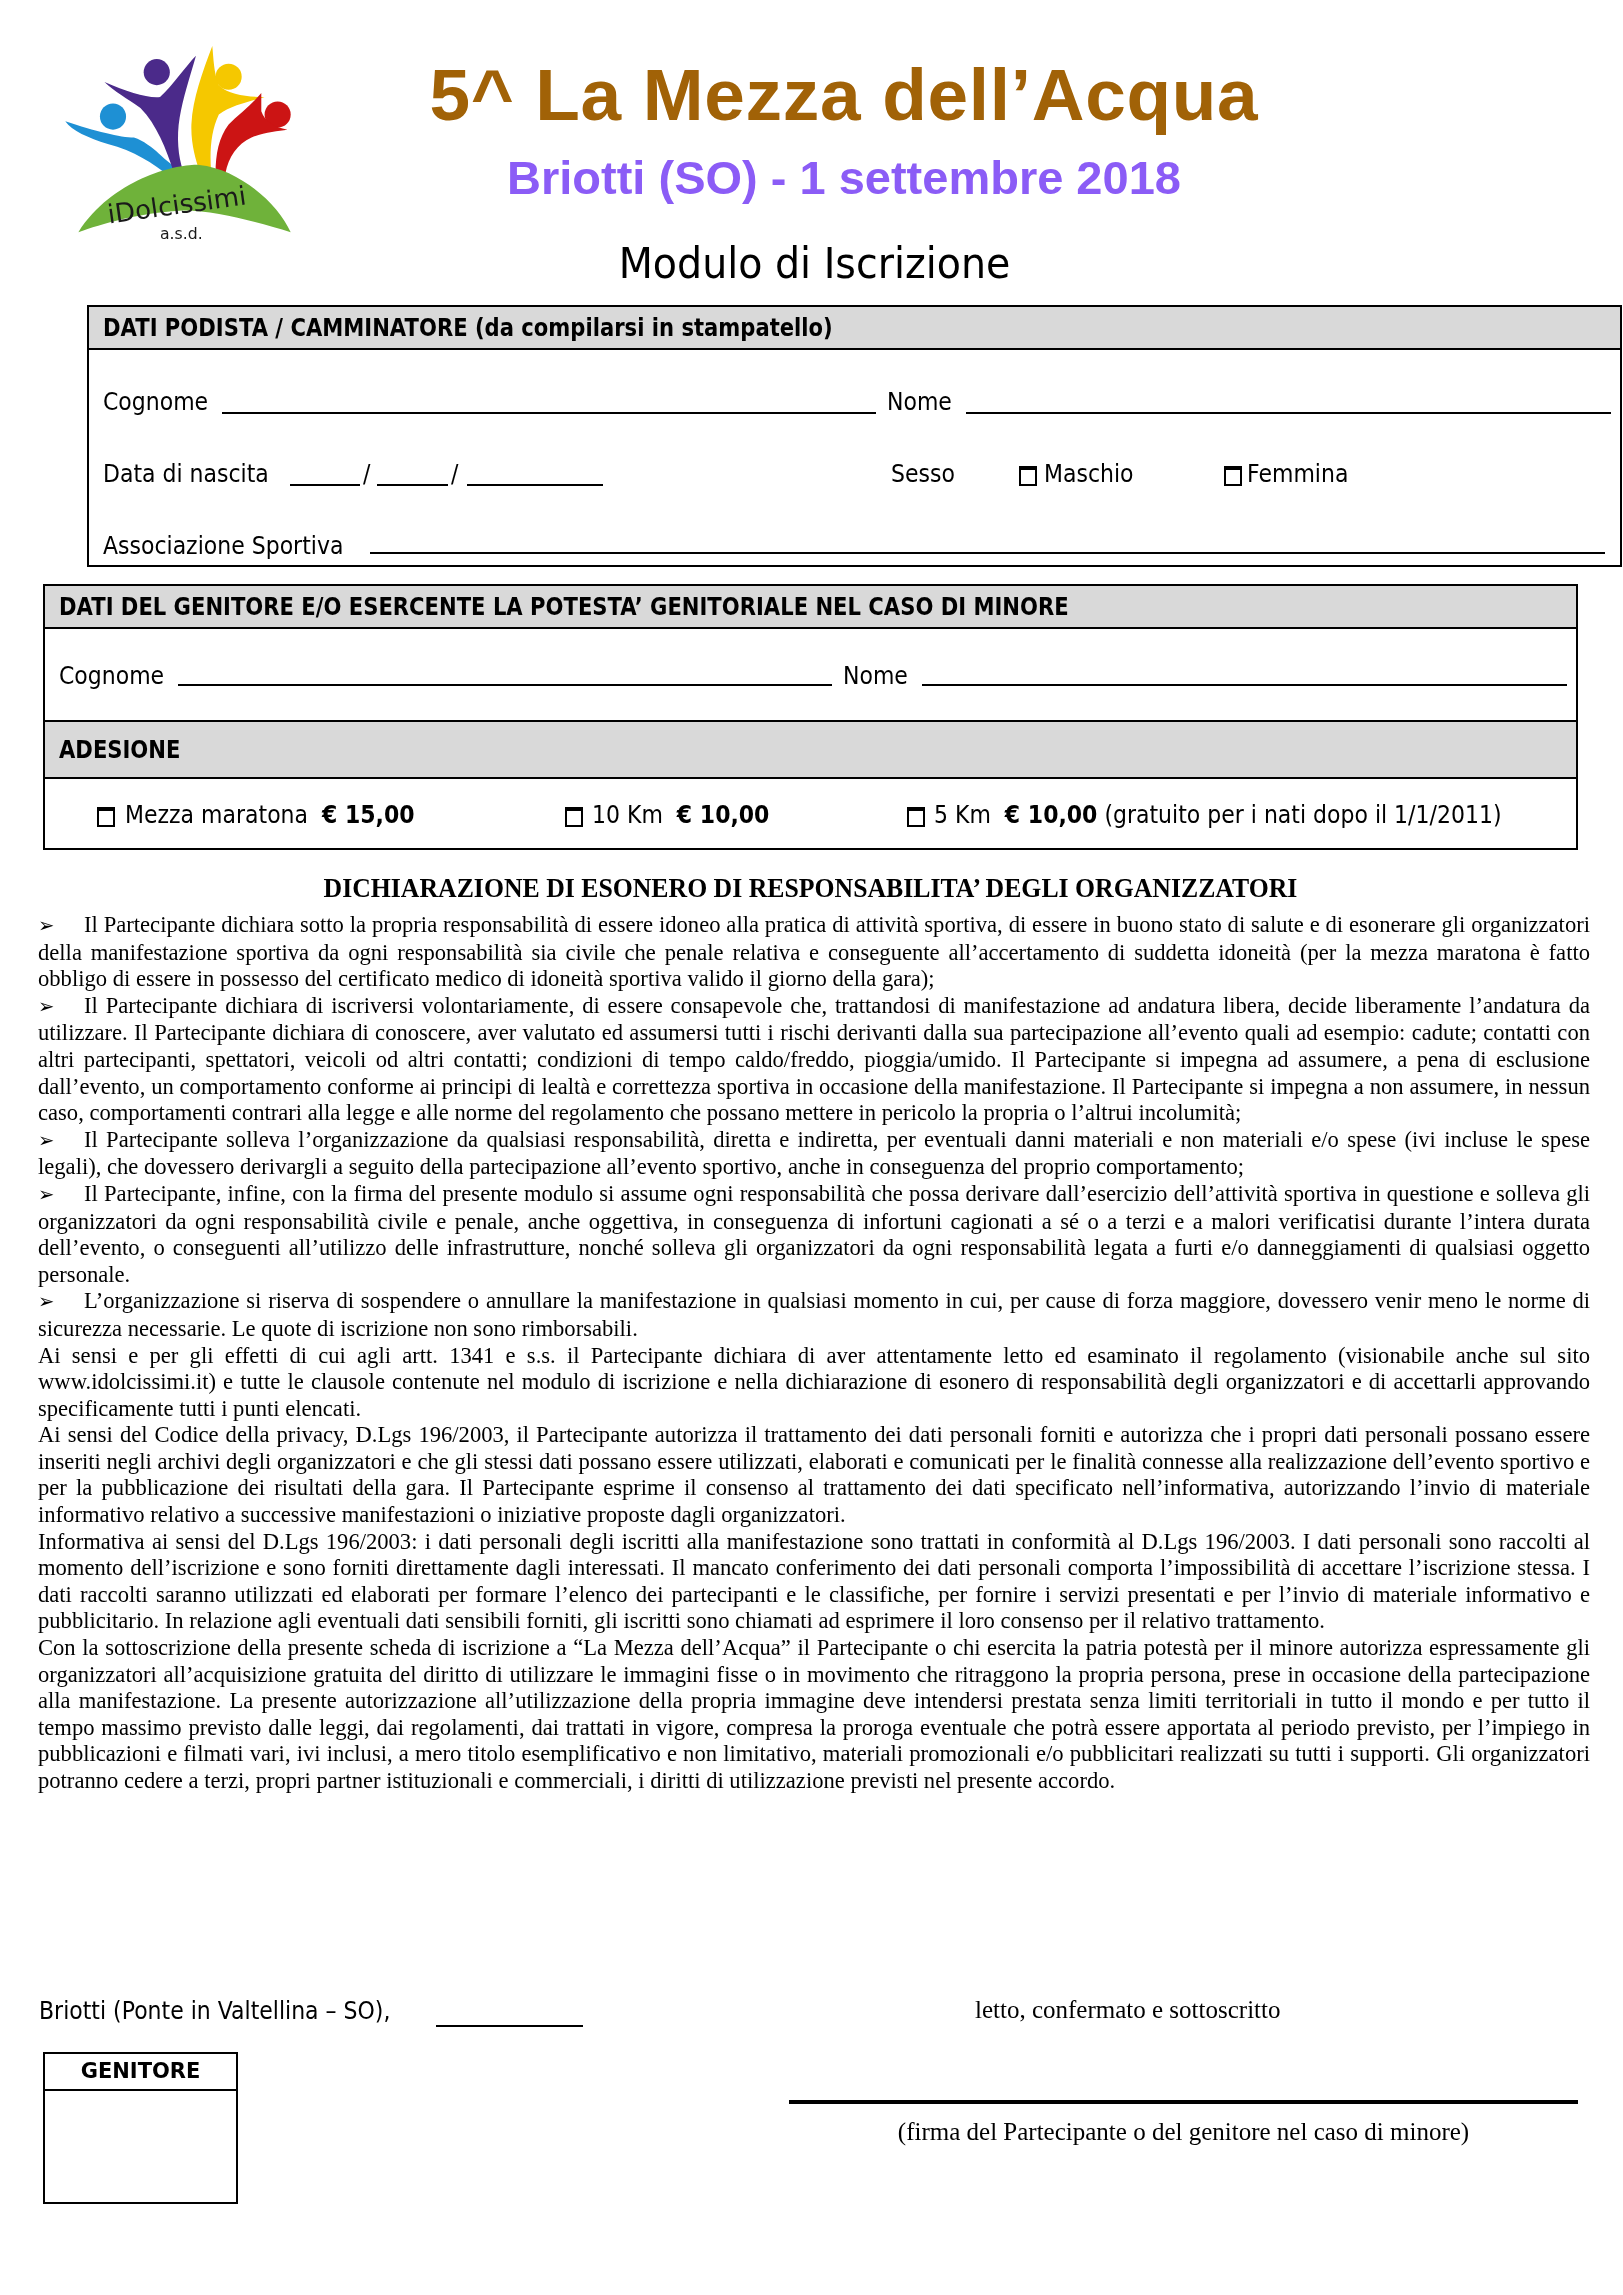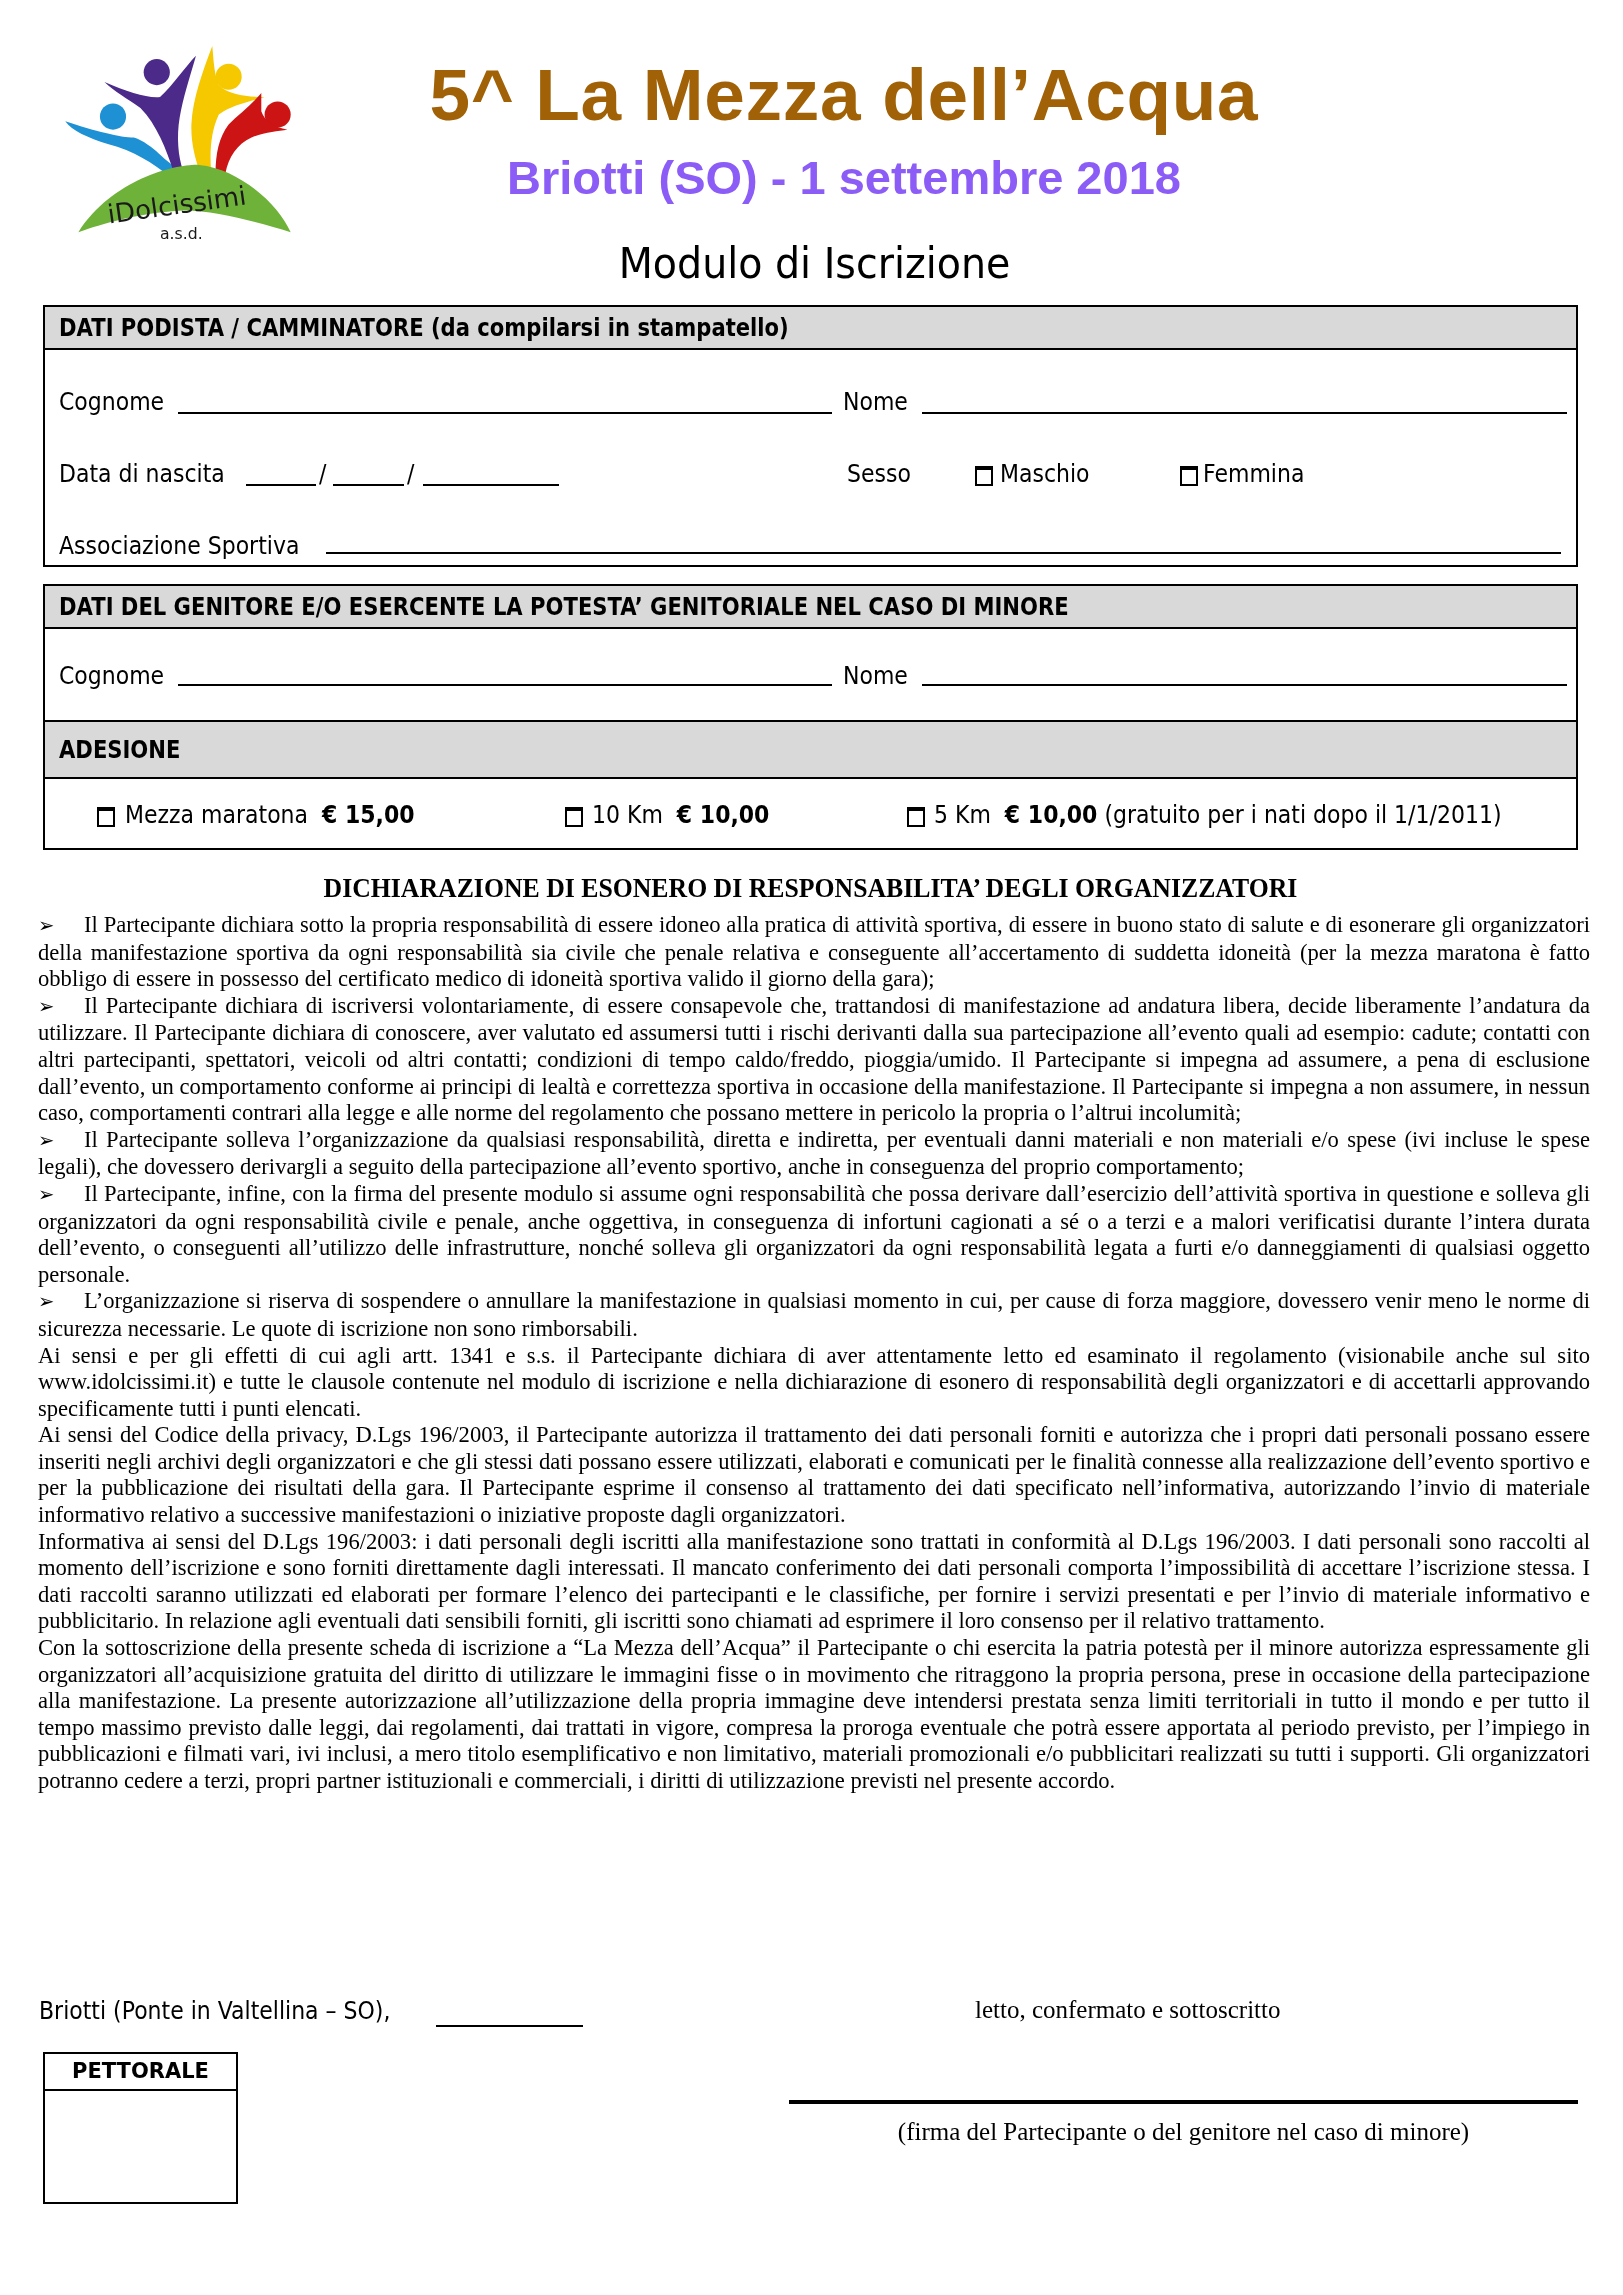--- a/index.html
+++ b/index.html
@@ -11,21 +11,21 @@
 
   
   .title-main { left: 340px; top: 58px; width: 1008px; text-align: center; font-family: "Liberation Sans", sans-serif; font-weight: bold; font-size: 73px; color: #a16207; letter-spacing: 0.7px; line-height: 1; }
   .title-sub { left: 340px; top: 154px; width: 1008px; text-align: center; font-family: "Liberation Sans", sans-serif; font-weight: bold; font-size: 47px; color: #8b5cf6; line-height: 1; }
   .form-title { left: 340px; top: 242px; width: 949px; text-align: center; font-family: "DejaVu Sans", sans-serif; font-size: 43px; line-height: 1; transform: scaleX(0.92); }
 
   
   .box { position: absolute; left: 43px; width: 1535px; border: 2.6px solid #000; box-sizing: border-box; }
   .box-head { background: #d9d9d9; border-bottom: 2.6px solid #000; box-sizing: border-box; padding-left: 14.4px; font-family: "DejaVu Sans", sans-serif; font-weight: bold; font-size: 24px; display: flex; align-items: center; }
   .box-head span { display: inline-block; transform: scaleX(0.88); transform-origin: left center; white-space: nowrap; }
-  #box1 { top: 305px; height: 262px; }
+  #box1 { top: 305px; height: 262px; margin-left: 44px; }
   #box1 .box-head { height: 43px; }
   #box2 { top: 584px; height: 142px; text-align: right; }
   #box2 .box-head { height: 43px; }
   #box3 { top: 720px; height: 130px; }
   #box3 .box-head { height: 57px; }
 
   .lbl { position: absolute; font-family: "DejaVu Sans", sans-serif; font-size: 25px; white-space: nowrap; transform: scaleX(0.88); transform-origin: left bottom; line-height: 1; }
   .uline { position: absolute; height: 0; border-bottom: 2.6px solid #000; }
   .chk { position: absolute; width: 17.7px; height: 19.6px; border: 2px solid #000; border-top-width: 4.6px; box-sizing: border-box; }
   .bold { font-weight: bold; }
@@ -141,18 +141,18 @@
   <p>Ai sensi del Codice della privacy, D.Lgs 196/2003, il Partecipante autorizza il trattamento dei dati personali forniti e autorizza che i propri dati personali possano essere inseriti negli archivi degli organizzatori e che gli stessi dati possano essere utilizzati, elaborati e comunicati per le finalità connesse alla realizzazione dell’evento sportivo e per la pubblicazione dei risultati della gara. Il Partecipante esprime il consenso al trattamento dei dati specificato nell’informativa, autorizzando l’invio di materiale informativo relativo a successive manifestazioni o iniziative proposte dagli organizzatori.</p>
   <p>Informativa ai sensi del D.Lgs 196/2003: i dati personali degli iscritti alla manifestazione sono trattati in conformità al D.Lgs 196/2003. I dati personali sono raccolti al momento dell’iscrizione e sono forniti direttamente dagli interessati. Il mancato conferimento dei dati personali comporta l’impossibilità di accettare l’iscrizione stessa. I dati raccolti saranno utilizzati ed elaborati per formare l’elenco dei partecipanti e le classifiche, per fornire i servizi presentati e per l’invio di materiale informativo e pubblicitario. In relazione agli eventuali dati sensibili forniti, gli iscritti sono chiamati ad esprimere il loro consenso per il relativo trattamento.</p>
   <p>Con la sottoscrizione della presente scheda di iscrizione a “La Mezza dell’Acqua” il Partecipante o chi esercita la patria potestà per il minore autorizza espressamente gli organizzatori all’acquisizione gratuita del diritto di utilizzare le immagini fisse o in movimento che ritraggono la propria persona, prese in occasione della partecipazione alla manifestazione. La presente autorizzazione all’utilizzazione della propria immagine deve intendersi prestata senza limiti territoriali in tutto il mondo e per tutto il tempo massimo previsto dalle leggi, dai regolamenti, dai trattati in vigore, compresa la proroga eventuale che potrà essere apportata al periodo previsto, per l’impiego in pubblicazioni e filmati vari, ivi inclusi, a mero titolo esemplificativo e non limitativo, materiali promozionali e/o pubblicitari realizzati su tutti i supporti. Gli organizzatori potranno cedere a terzi, propri partner istituzionali e commerciali, i diritti di utilizzazione previsti nel presente accordo.</p>
 </div>
 
 <div class="abs place">Briotti (Ponte in Valtellina – SO),</div>
 <div class="abs place-line"></div>
 <div class="abs confirm">letto, confermato e sottoscritto</div>
 
 <div id="pettorale" class="abs">
-  <div class="ph">PETTORALE</div>
+  <div class="ph">GENITORE</div>
 </div>
 
 <div class="abs sign-line"></div>
 <div class="abs sign-caption">(firma del Partecipante o del genitore nel caso di minore)</div>
 
 
 </body></html>

